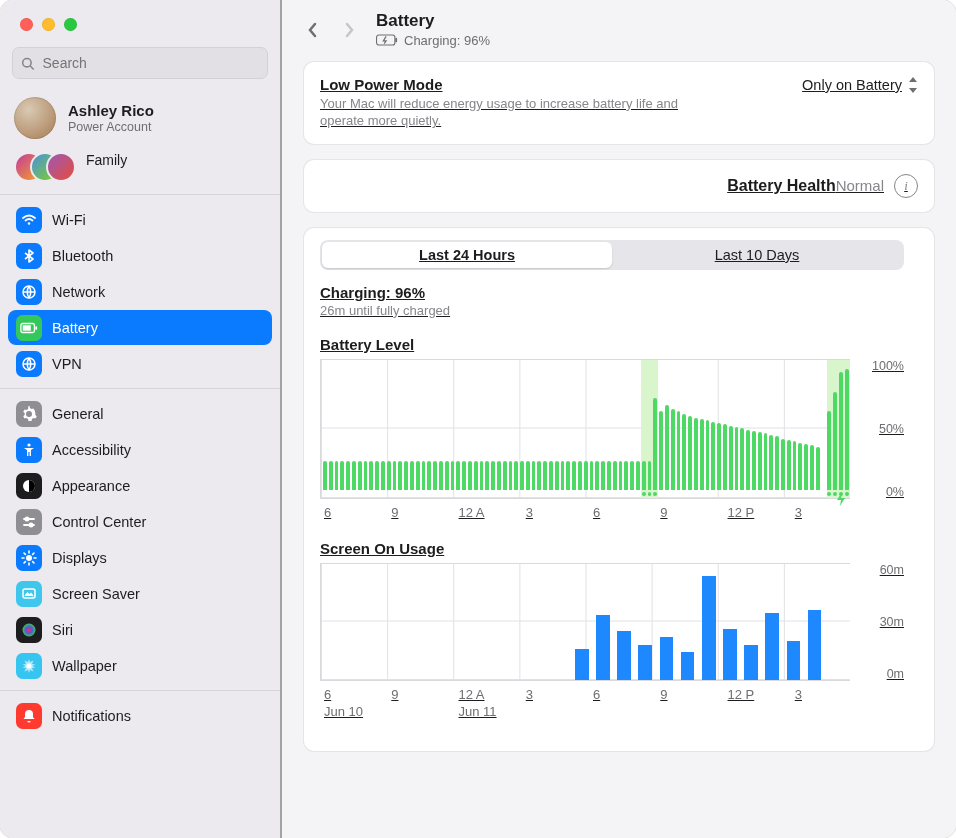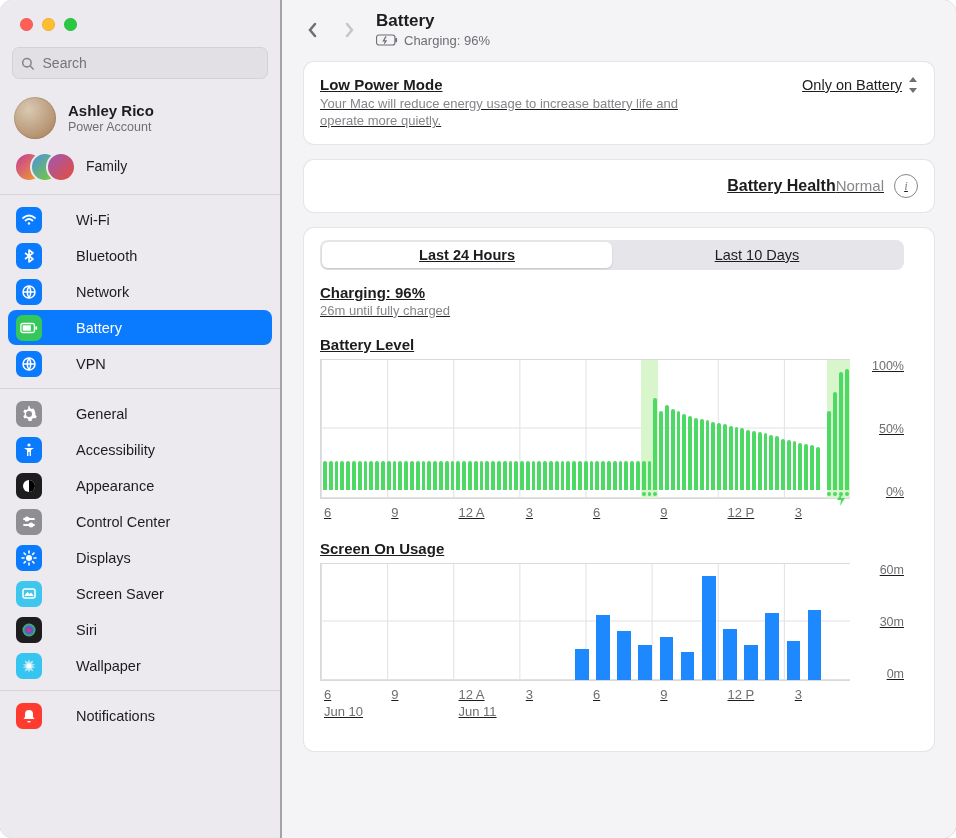--- a/index.html
+++ b/index.html
@@ -63,21 +63,21 @@
   }
   .avatar {
     width: 42px; height: 42px; border-radius: 50%;
     background: radial-gradient(circle at 35% 30%, #d9c9b3, #a67b52);
     box-shadow: inset 0 0 0 1px rgba(0,0,0,.1);
   }
   .account-name { font-size: 15px; font-weight: 600; }
   .account-sub  { font-size: 12.5px; color: #6e6e73; margin-top:1px; }
 
   .family-row {
-    display:flex; align-items:center;
+    display:flex; align-items:flex-start;
     padding: 5px 14px 10px 14px;
     gap: 12px;
     cursor:pointer;
   }
   .family-avatars { position:relative; width:60px; height:28px; }
   .family-avatars .fa {
     position:absolute; width:26px; height:26px; border-radius:50%;
     border: 2px solid #eceaef;
     box-sizing: content-box;
   }
@@ -90,21 +90,20 @@
   }
 
   .side-group { padding: 2px 8px; }
   .side-item {
     display:flex; align-items:center;
     border-radius: 8px;
     padding: 4.5px 8px;
     margin: 1px 0;
     cursor:pointer;
     font-size: 14.5px;
-    gap: 24px;
   }
   .side-item.selected { background:#0a7aff; color:#fff; }
   .side-item .label { flex:1; }
 
   .side-icon {
     width:26px; height:26px; border-radius:6.5px;
     display:flex; align-items:center; justify-content:center;
     margin-right:10px;
     flex:none;
     color:#fff;

